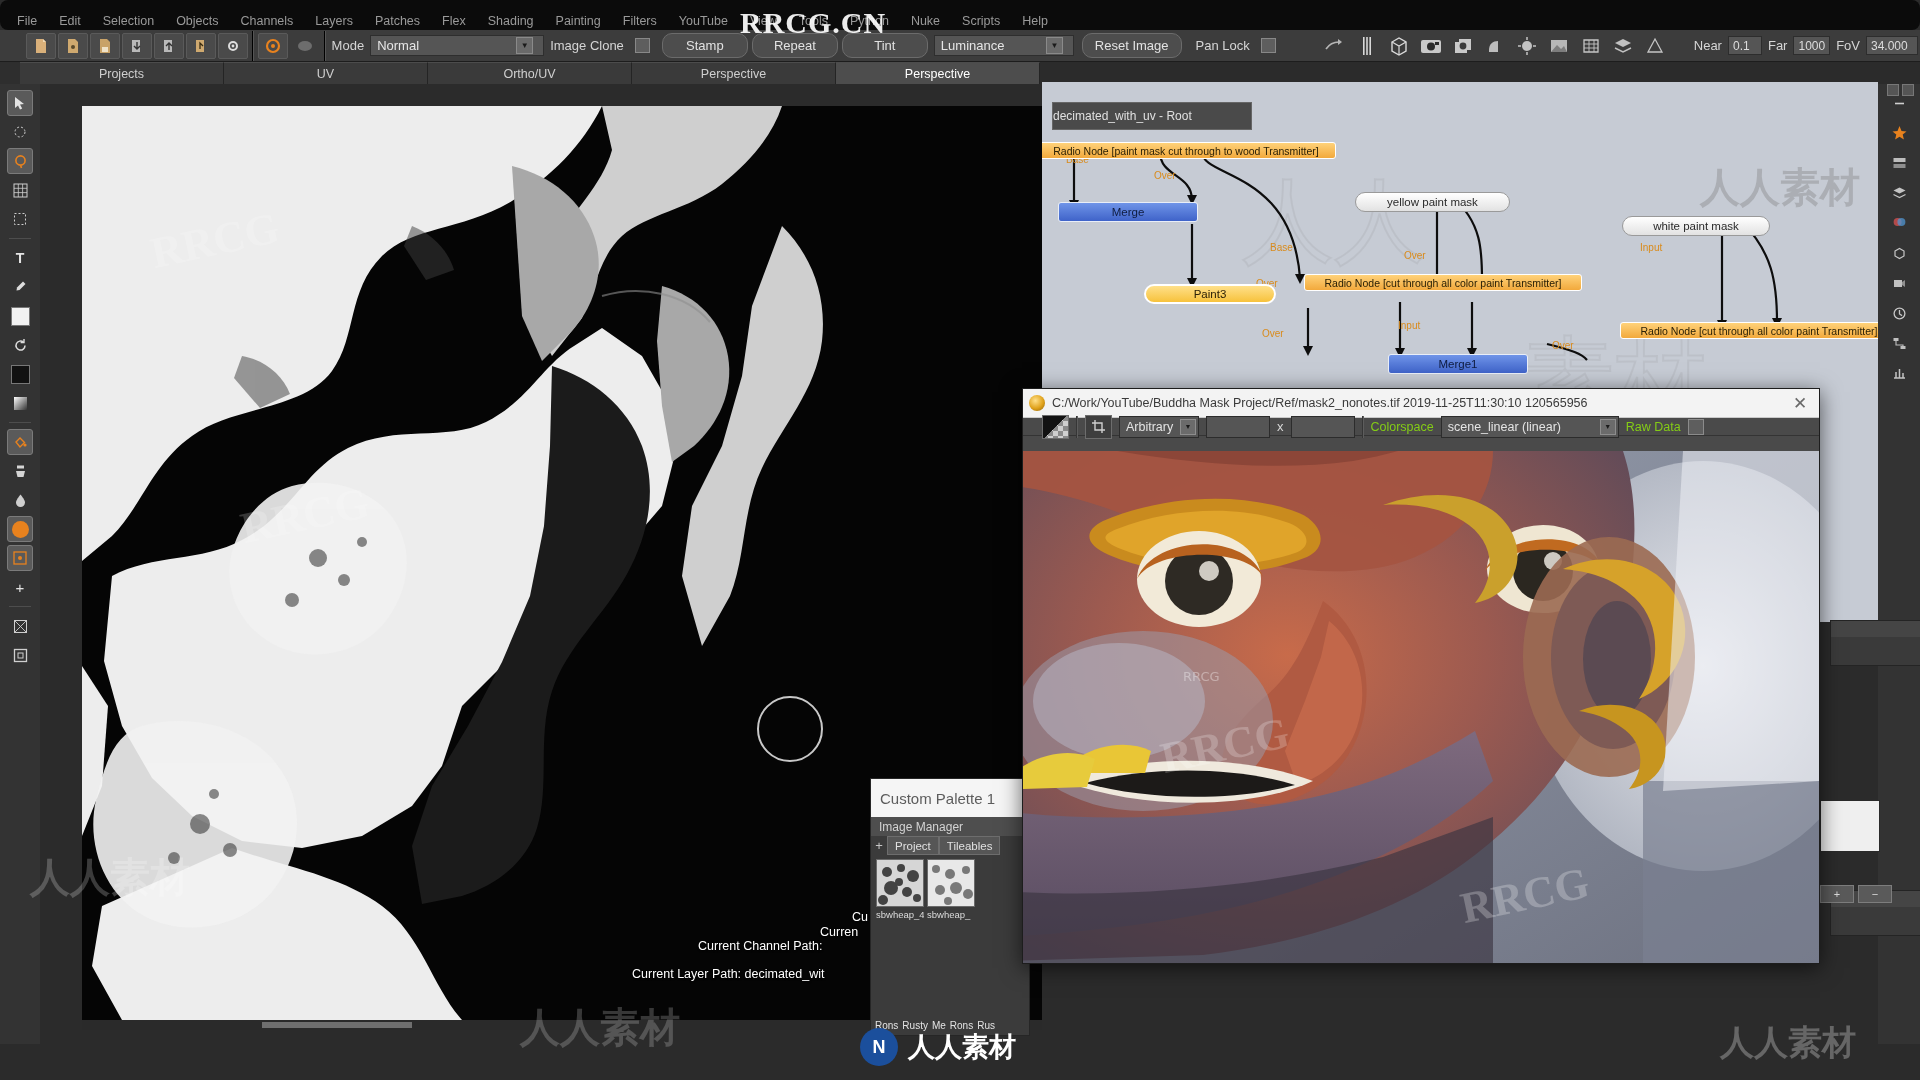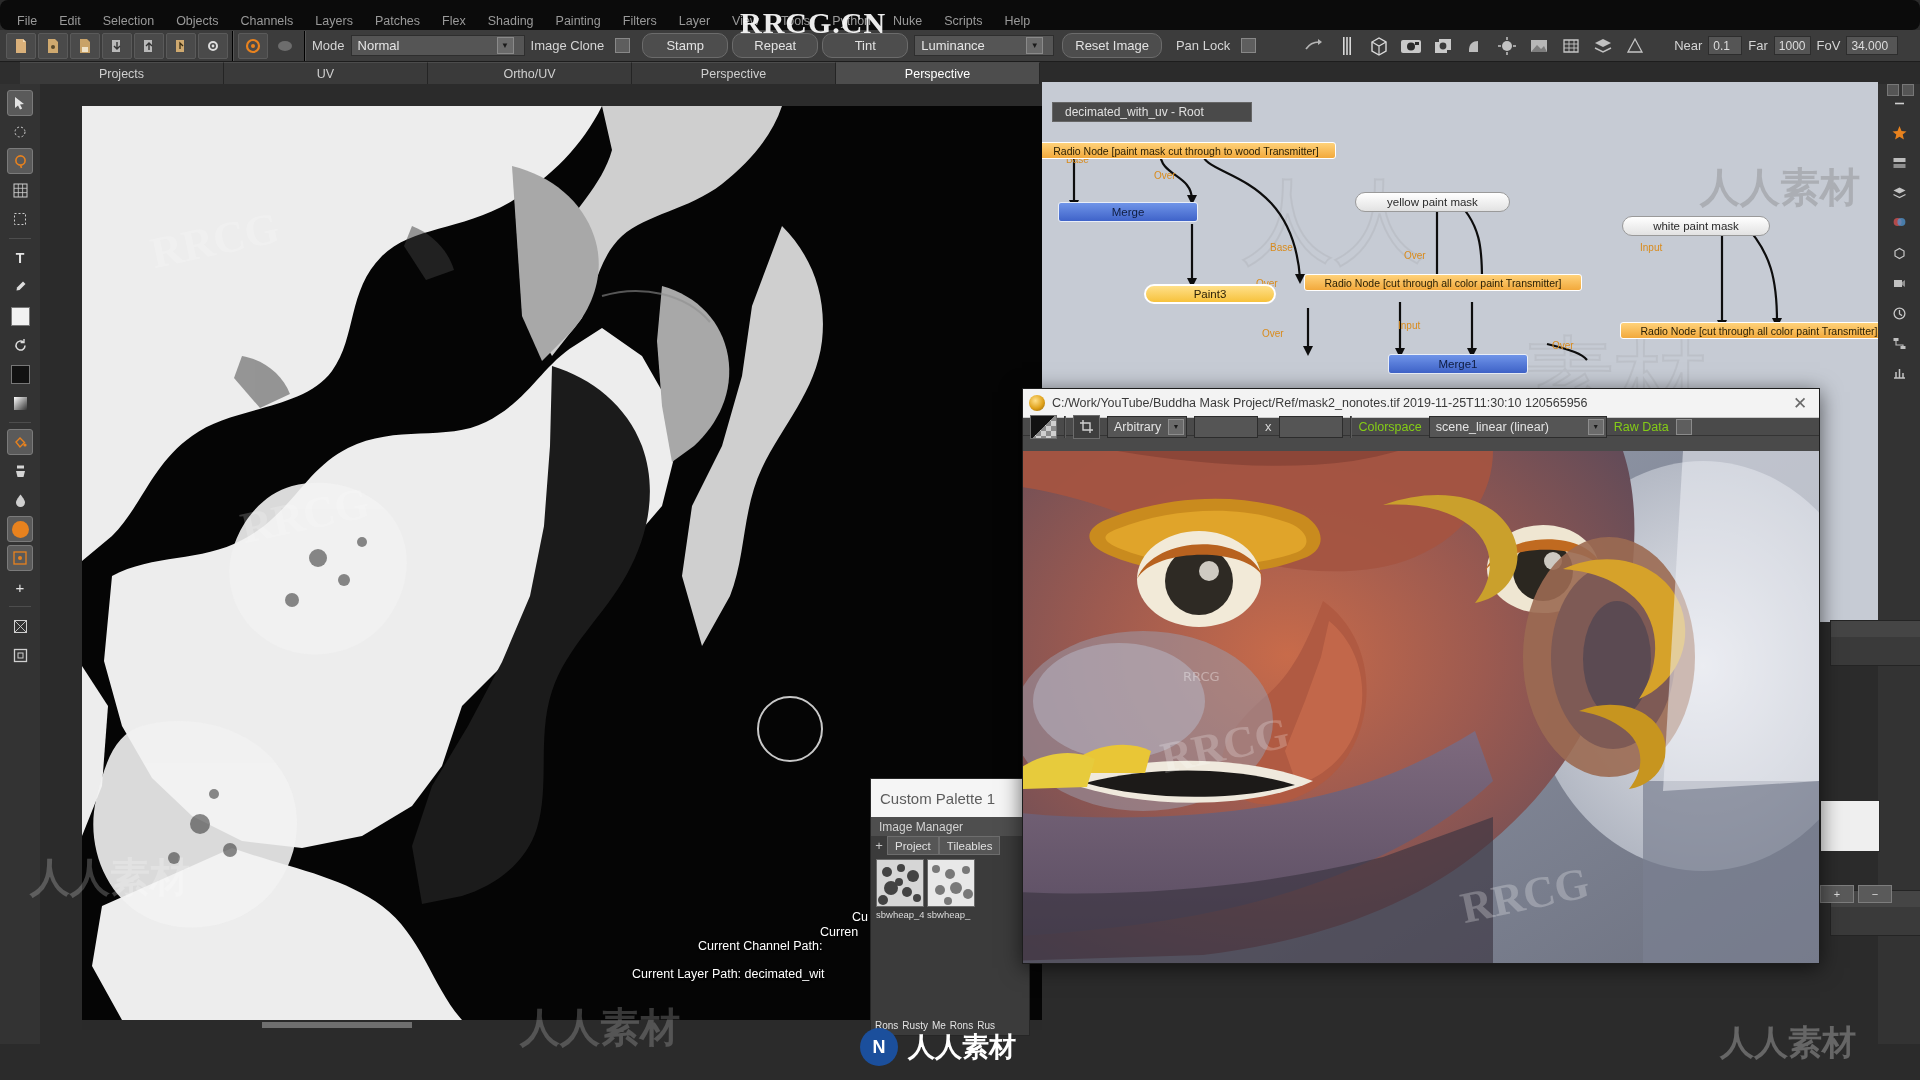--- a/index.html
+++ b/index.html
@@ -18,21 +18,21 @@
   }
   .menubar .mi {
     color: #9a9a9a; font-size: 12.5px; padding: 0 11px; line-height: 14px;
     white-space: nowrap;
   }
 
   
   .toolbar {
     position: absolute; left: 0; top: 30px; width: 1920px; height: 32px;
     background: #3c3c3c; border-bottom: 1px solid #1d1d1d;
-    display: flex; align-items: center; padding: 0 2px; gap: 0px;
+    display: flex; align-items: center; padding: 0 2px; gap: 0px; justify-content: flex-end;
   }
   .tgroup { display: flex; align-items: center; height: 30px; gap: 2px; padding: 0 4px;
             border-right: 2px groove #555; }
   .tbtn {
     width: 30px; height: 26px; background: #4a4a4a; border: 1px solid #5a5a5a;
     border-radius: 2px; position: relative; display: flex; align-items: center;
     justify-content: center; color: #d9d9d9; font-size: 13px;
   }
   .tbtn.flat { background: transparent; border-color: transparent; }
   .tbtn svg { display: block; }
@@ -114,23 +114,23 @@
   .nodegraph {
     position: absolute; left: 1042px; top: 82px; width: 836px; height: 540px;
     background: #c6cbd4; overflow: hidden;
   }
   .ngheader {
     position: absolute; left: 1042px; top: 82px; width: 836px; height: 18px;
     background: #3b3b3b; color: #d5d5d5; font-size: 12px;
     display: flex; align-items: center; padding-left: 8px;
   }
   .ngcrumb {
-    position: absolute; left: 1052px; top: 102px; width: 200px; height: 20px;
+    position: absolute; left: 1052px; top: 102px; width: 200px; height: 28px;
     background: #4a4a4a; border: 1px solid #666; color: #e0e0e0; font-size: 12px;
-    display: flex; align-items: center; padding-left: 12px;
+    display: flex; align-items: center; padding-left: 0;
   }
   .ngpanel-icons { position: absolute; right: 6px; top: 84px; display: flex; gap: 3px; }
   .ngpanel-icons span { width: 12px; height: 12px; background: #555; border: 1px solid #777;
     display: block; }
 
   .node {
     position: absolute; height: 20px; border-radius: 3px; font-size: 11.5px;
     display: flex; align-items: center; justify-content: center; white-space: nowrap;
     color: #16234a; padding: 0 10px;
   }
@@ -166,21 +166,21 @@
     width: 16px; height: 16px; border-radius: 50%;
     background: radial-gradient(circle at 40% 35%, #ffe08a 0%, #e0a21b 55%, #8a5d06 100%);
     flex: 0 0 16px;
   }
   .dlg-titletext { color: #3a3a3a; font-size: 12.5px; white-space: nowrap;
     overflow: hidden; text-overflow: ellipsis; flex: 1; }
   .dlg-close { width: 26px; height: 22px; display: flex; align-items: center;
     justify-content: center; color: #6a6a6a; font-size: 17px; }
   .dlg-toolbar {
     height: 18px; background: #4a4a4a; display: flex; align-items: center;
-    padding: 0 7px; gap: 7px; border-bottom: 1px solid #343434;
+    padding: 0 19px; gap: 7px; border-bottom: 1px solid #343434;
   }
   .checkerbtn {
     width: 27px; height: 24px;
     background:
       linear-gradient(135deg, #121212 0 50%, transparent 50% 100%),
       repeating-conic-gradient(#cfcfcf 0% 25%, #8a8a8a 0% 50%) 0 0/10px 10px;
     border: 1px solid #6d6d6d;
   }
   .cropbtn {
     width: 27px; height: 24px; background: #3e3e3e; border: 1px solid #6d6d6d;
@@ -266,21 +266,21 @@
     <span class="mi">Edit</span>
     <span class="mi">Selection</span>
     <span class="mi">Objects</span>
     <span class="mi">Channels</span>
     <span class="mi">Layers</span>
     <span class="mi">Patches</span>
     <span class="mi">Flex</span>
     <span class="mi">Shading</span>
     <span class="mi">Painting</span>
     <span class="mi">Filters</span>
-    <span class="mi">Layer</span>
+    <span class="mi">YouTube</span>
     <span class="mi">View</span>
     <span class="mi">Tools</span>
     <span class="mi">Python</span>
     <span class="mi">Nuke</span>
     <span class="mi">Scripts</span>
     <span class="mi">Help</span>
   </div>
 
   <div class="toolbar">
 

